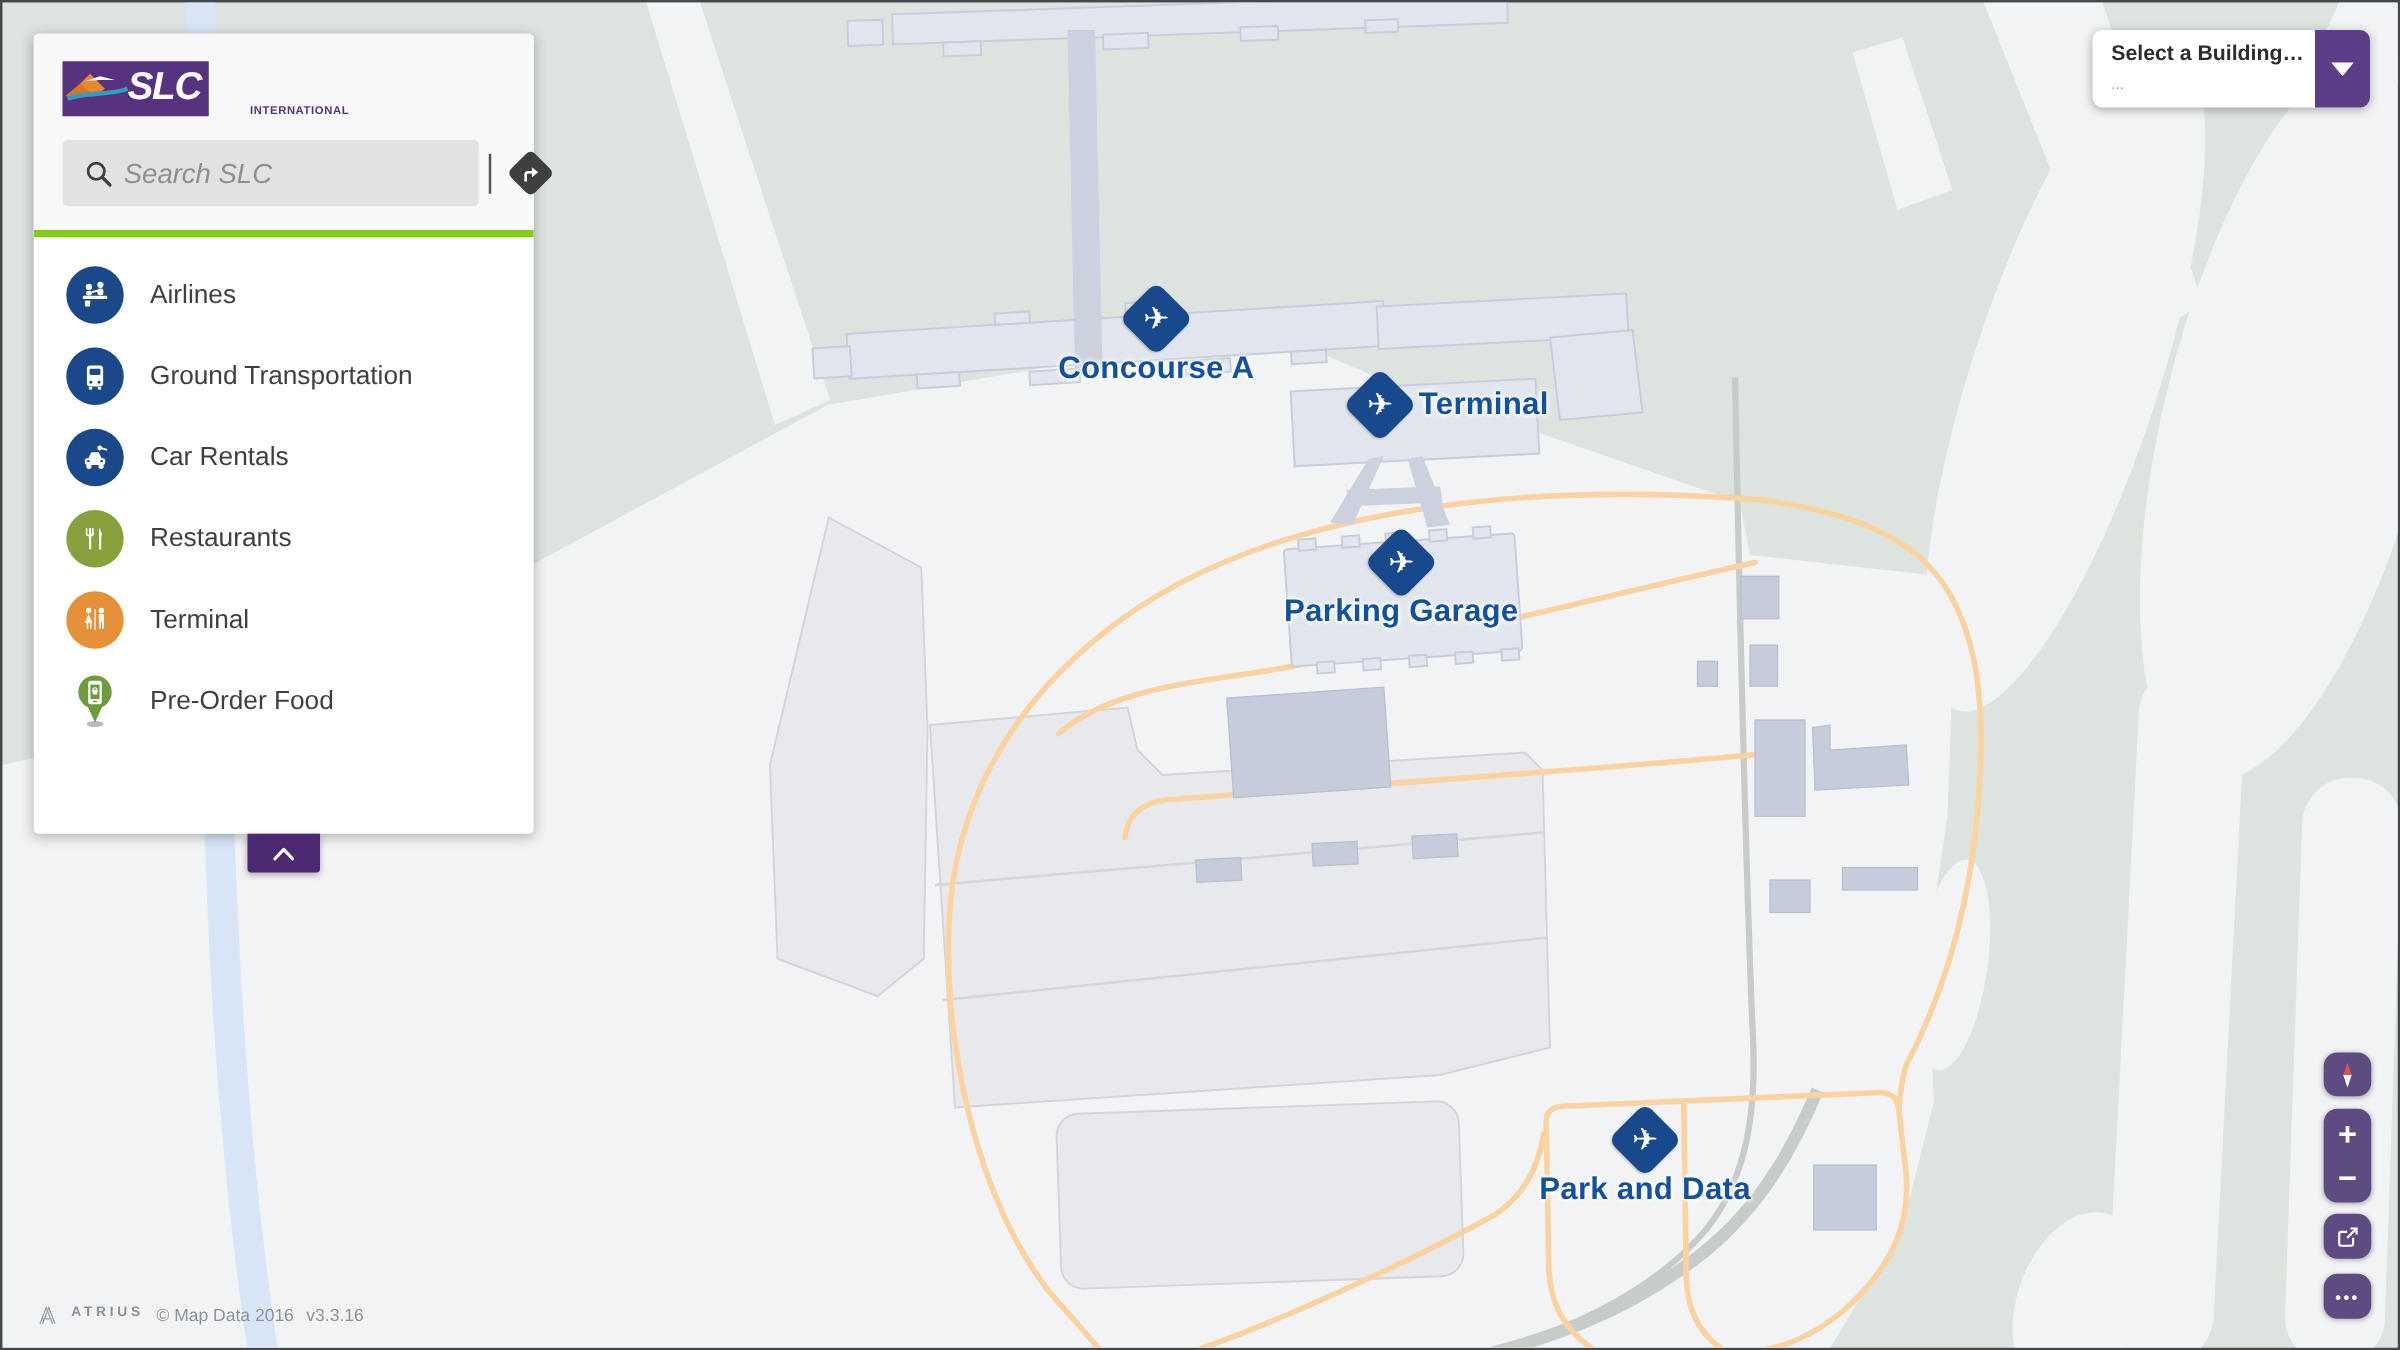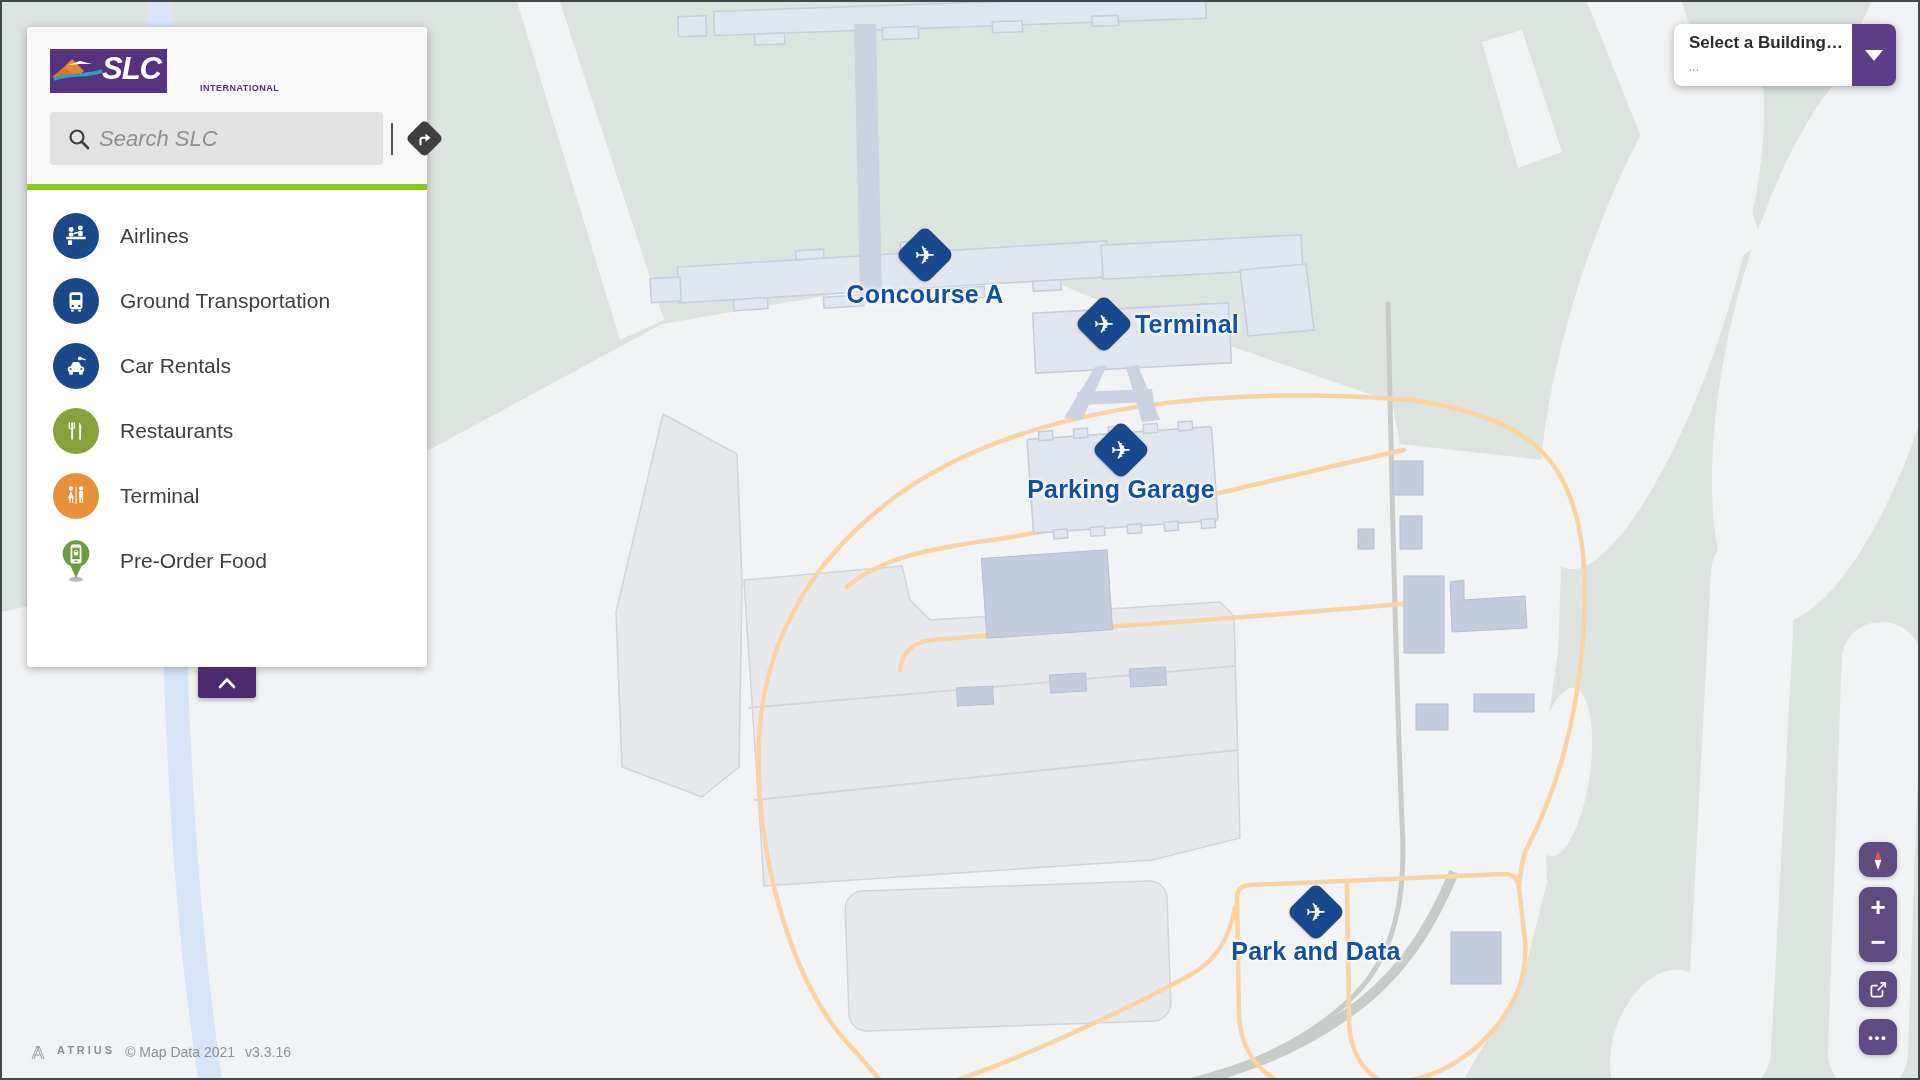--- a/index.html
+++ b/index.html
@@ -393,17 +393,17 @@
 
   <div id="attribution">
     <svg width="17" height="17" viewBox="0 0 17 17">
       <g stroke="#9aa0a5" stroke-width="1" fill="none">
         <path d="M 2,15 L 7,2 L 12,15"></path>
         <path d="M 4,15 L 9,2 L 14,15"></path>
         <path d="M 3,11 L 11,11"></path>
       </g>
     </svg>
     <span id="attr-brand">ATRIUS</span>
-    <span id="attr-copy">© Map Data 2021</span>
+    <span id="attr-copy">© Map Data 2016</span>
     <span id="attr-ver">v3.3.16</span>
   </div>
 
 </div>
 
 </body></html>

